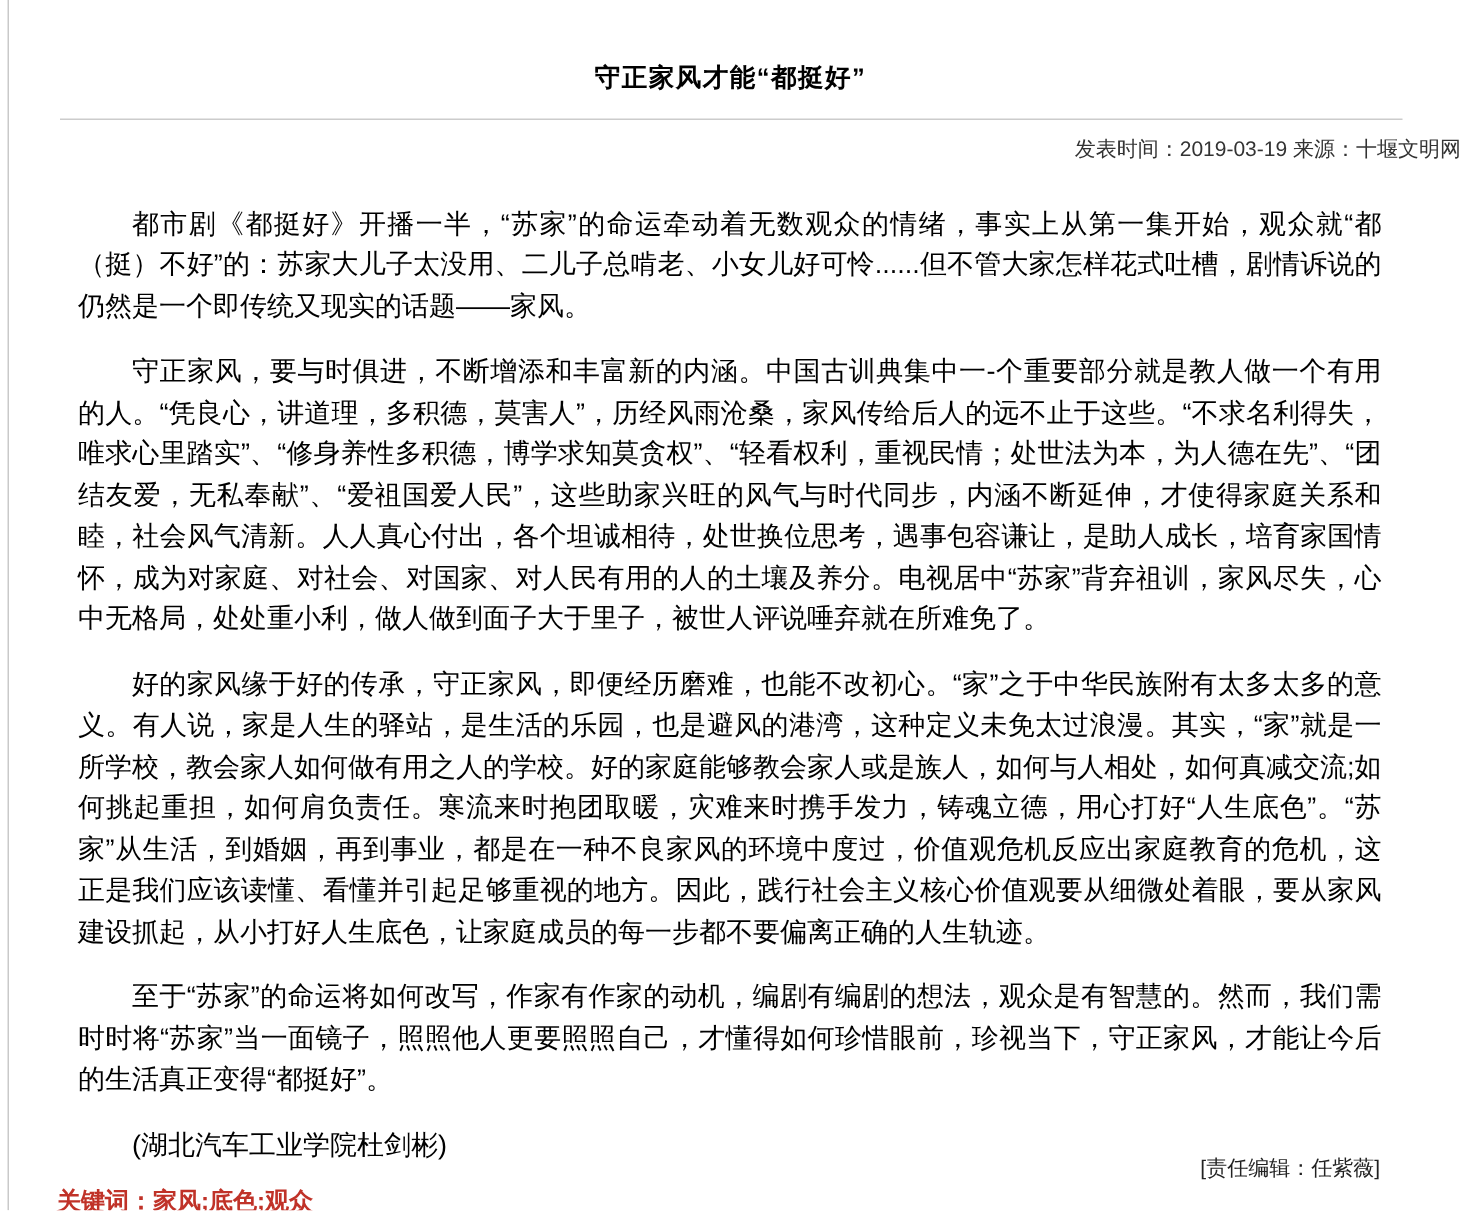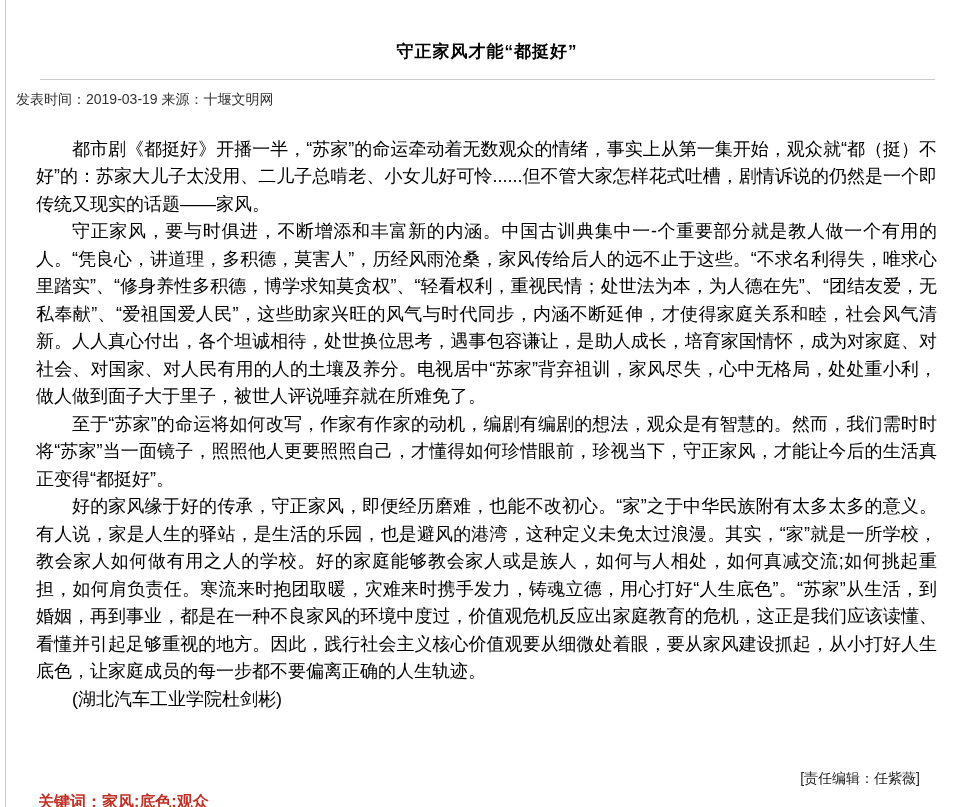--- a/index.html
+++ b/index.html
@@ -35,38 +35,38 @@
   .title-separator {
     width: 895px;
     margin: 10px auto 0 auto;
     border: none;
     border-top: 1px solid #cccccc;
     height: 0;
   }
 
   .publish-meta {
     margin-top: 11px;
-    text-align: left;
+    text-align: right;
     font-size: 14px;
     line-height: 16px;
     color: #333333;
     margin-left: 16px;
   }
 
   .article-body {
     margin-top: 29px;
     padding: 0 37px 0 36px;
     font-size: 18px;
     line-height: 27.5px;
     color: #000000;
     text-align: justify;
   }
 
   .article-body p {
-    margin: 0;
+    margin: 16px;
     padding: 0;
     text-indent: 2em;
   }
 
   .article-body p.indent-1 { text-indent: 1em; }
 
   .editor-credit {
     position: absolute;
     top: 770px;
     right: 54px;
@@ -95,22 +95,22 @@
 
   <h1 class="article-title">守正家风才能“都挺好”</h1>
 
   <hr class="title-separator">
 
   <div class="publish-meta">发表时间：2019-03-19 来源：十堰文明网</div>
 
   <div class="article-body">
     <p>都市剧《都挺好》开播一半，“苏家”的命运牵动着无数观众的情绪，事实上从第一集开始，观众就“都（挺）不好”的：苏家大儿子太没用、二儿子总啃老、小女儿好可怜......但不管大家怎样花式吐槽，剧情诉说的仍然是一个即传统又现实的话题——家风。</p>
     <p>守正家风，要与时俱进，不断增添和丰富新的内涵。中国古训典集中一-个重要部分就是教人做一个有用的人。“凭良心，讲道理，多积德，莫害人”，历经风雨沧桑，家风传给后人的远不止于这些。“不求名利得失，唯求心里踏实”、“修身养性多积德，博学求知莫贪权”、“轻看权利，重视民情；处世法为本，为人德在先”、“团结友爱，无私奉献”、“爱祖国爱人民”，这些助家兴旺的风气与时代同步，内涵不断延伸，才使得家庭关系和睦，社会风气清新。人人真心付出，各个坦诚相待，处世换位思考，遇事包容谦让，是助人成长，培育家国情怀，成为对家庭、对社会、对国家、对人民有用的人的土壤及养分。电视居中“苏家”背弃祖训，家风尽失，心中无格局，处处重小利，做人做到面子大于里子，被世人评说唾弃就在所难免了。</p>
+    <p>好的家风缘于好的传承，守正家风，即便经历磨难，也能不改初心。“家”之于中华民族附有太多太多的意义。有人说，家是人生的驿站，是生活的乐园，也是避风的港湾，这种定义未免太过浪漫。其实，“家”就是一所学校，教会家人如何做有用之人的学校。好的家庭能够教会家人或是族人，如何与人相处，如何真减交流;如何挑起重担，如何肩负责任。寒流来时抱团取暖，灾难来时携手发力，铸魂立德，用心打好“人生底色”。“苏家”从生活，到婚姻，再到事业，都是在一种不良家风的环境中度过，价值观危机反应出家庭教育的危机，这正是我们应该读懂、看懂并引起足够重视的地方。因此，践行社会主义核心价值观要从细微处着眼，要从家风建设抓起，从小打好人生底色，让家庭成员的每一步都不要偏离正确的人生轨迹。</p>
     <p>至于“苏家”的命运将如何改写，作家有作家的动机，编剧有编剧的想法，观众是有智慧的。然而，我们需时时将“苏家”当一面镜子，照照他人更要照照自己，才懂得如何珍惜眼前，珍视当下，守正家风，才能让今后的生活真正变得“都挺好”。</p>
-    <p>好的家风缘于好的传承，守正家风，即便经历磨难，也能不改初心。“家”之于中华民族附有太多太多的意义。有人说，家是人生的驿站，是生活的乐园，也是避风的港湾，这种定义未免太过浪漫。其实，“家”就是一所学校，教会家人如何做有用之人的学校。好的家庭能够教会家人或是族人，如何与人相处，如何真减交流;如何挑起重担，如何肩负责任。寒流来时抱团取暖，灾难来时携手发力，铸魂立德，用心打好“人生底色”。“苏家”从生活，到婚姻，再到事业，都是在一种不良家风的环境中度过，价值观危机反应出家庭教育的危机，这正是我们应该读懂、看懂并引起足够重视的地方。因此，践行社会主义核心价值观要从细微处着眼，要从家风建设抓起，从小打好人生底色，让家庭成员的每一步都不要偏离正确的人生轨迹。</p>
     <p>(湖北汽车工业学院杜剑彬)</p>
   </div>
 
   <div class="editor-credit">[责任编辑：任紫薇]</div>
 
   <div class="keywords-line">关键词：家风;底色;观众</div>
 
 </div>
 
 </body></html>

